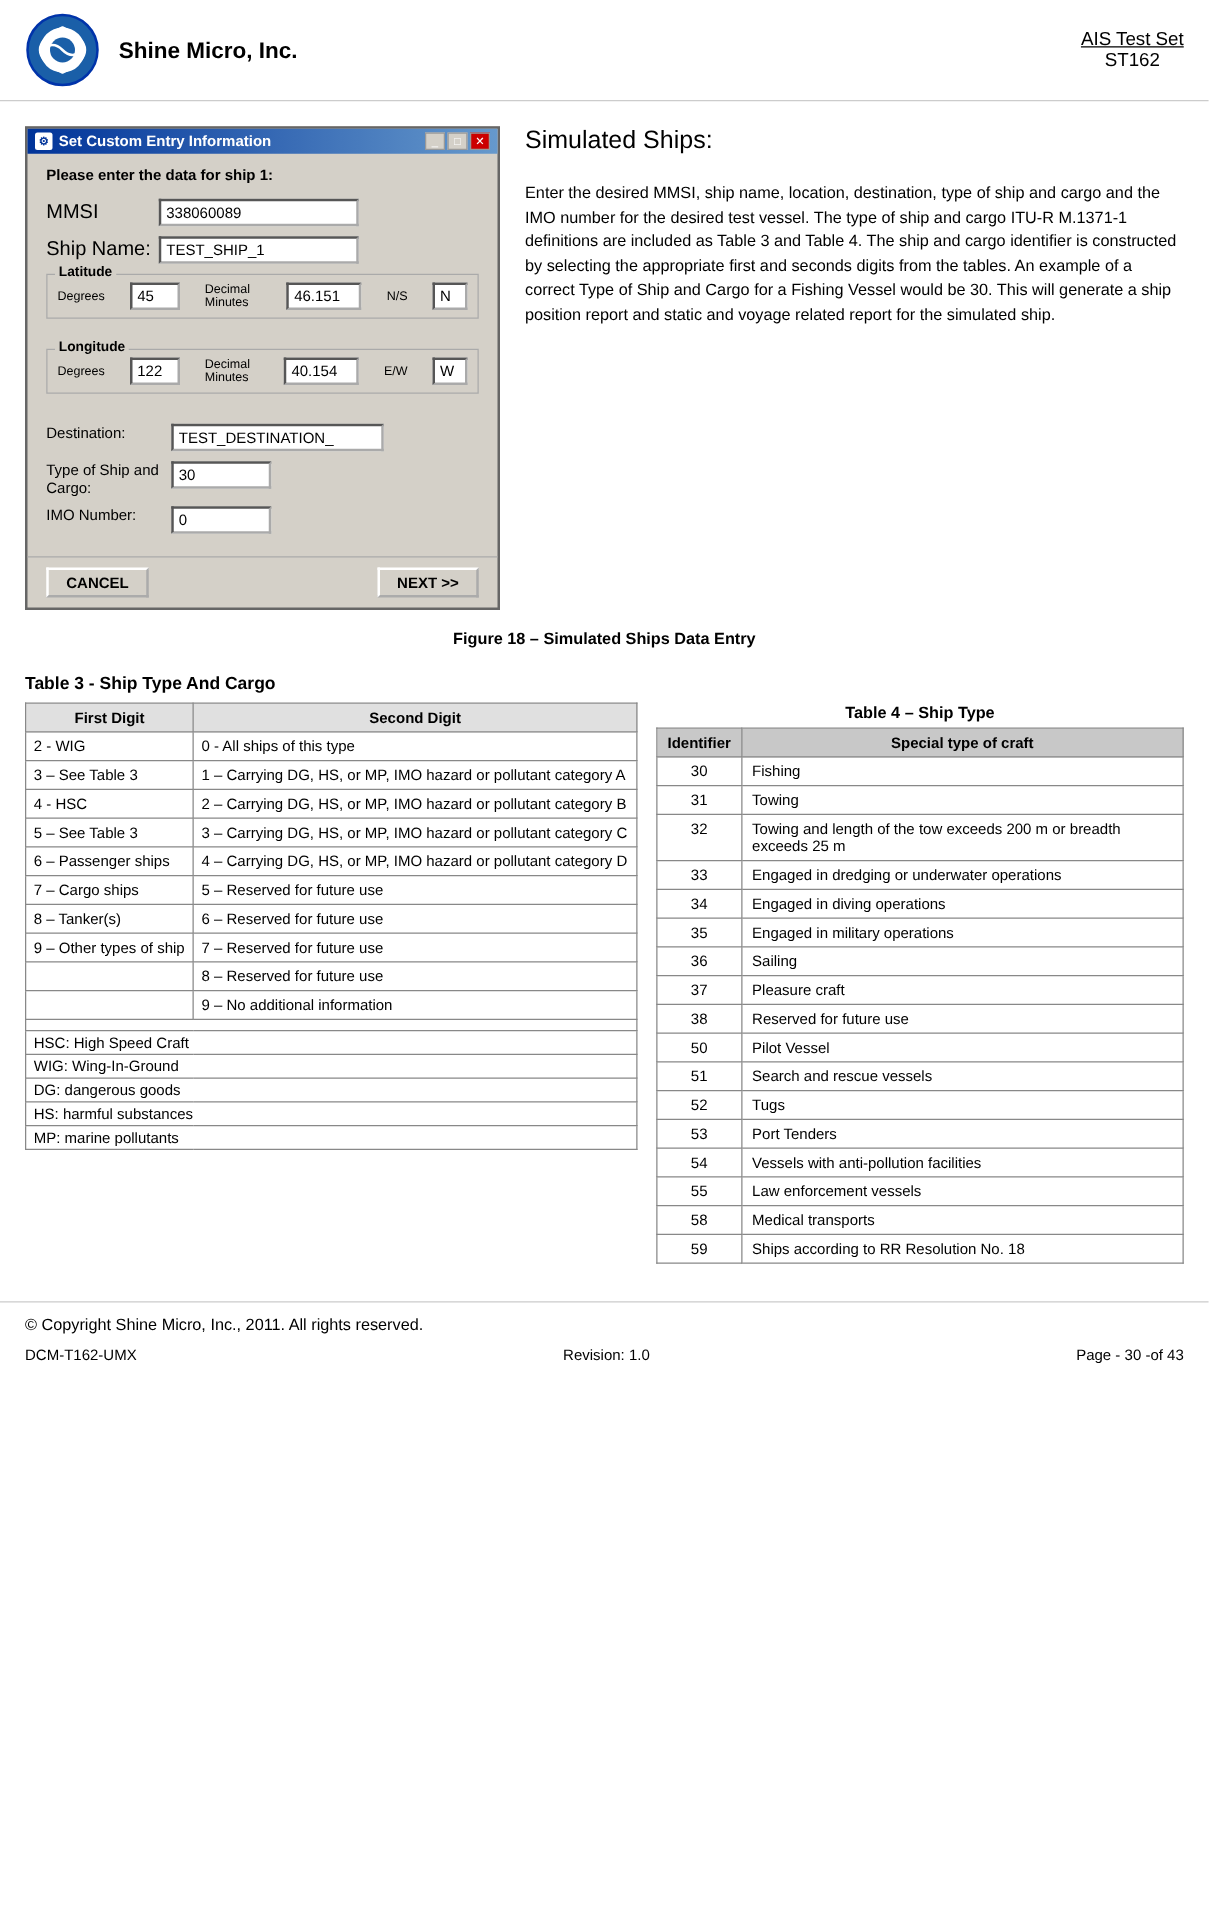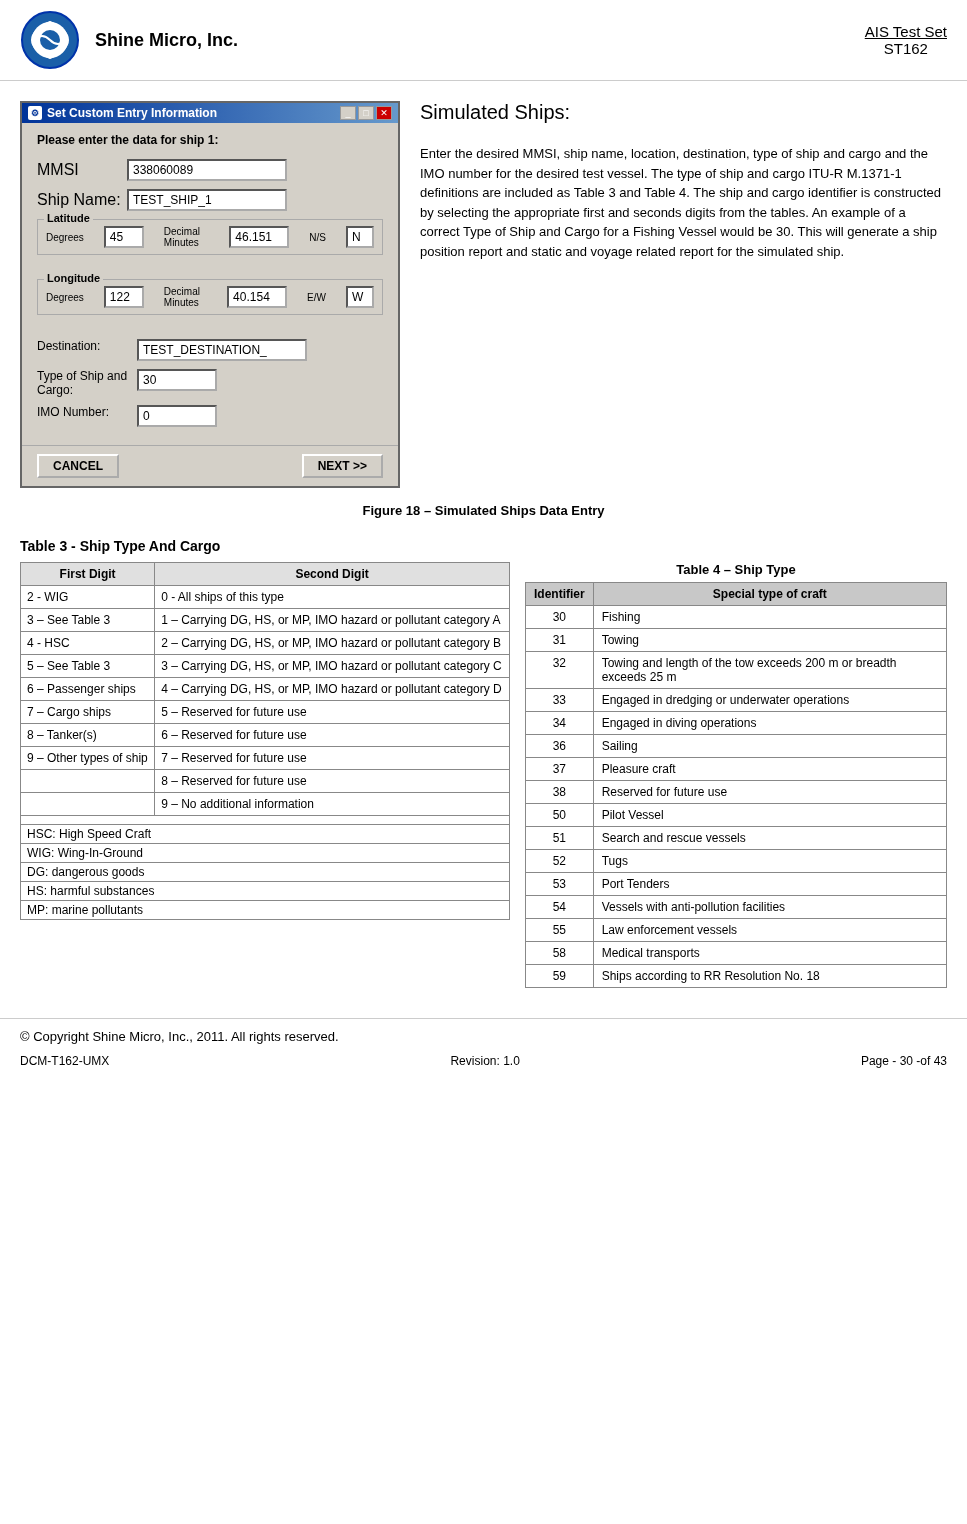--- a/index.html
+++ b/index.html
@@ -490,20 +490,24 @@
             </tr>
             <tr>
               <td style="text-align: center;">33</td>
               <td>Engaged in dredging or underwater operations</td>
             </tr>
             <tr>
               <td style="text-align: center;">34</td>
               <td>Engaged in diving operations</td>
             </tr>
             <tr>
+              <td style="text-align: center;">35</td>
+              <td>Engaged in military operations</td>
+            </tr>
+            <tr>
               <td style="text-align: center;">36</td>
               <td>Sailing</td>
             </tr>
             <tr>
               <td style="text-align: center;">37</td>
               <td>Pleasure craft</td>
             </tr>
             <tr>
               <td style="text-align: center;">38</td>
               <td>Reserved for future use</td>

